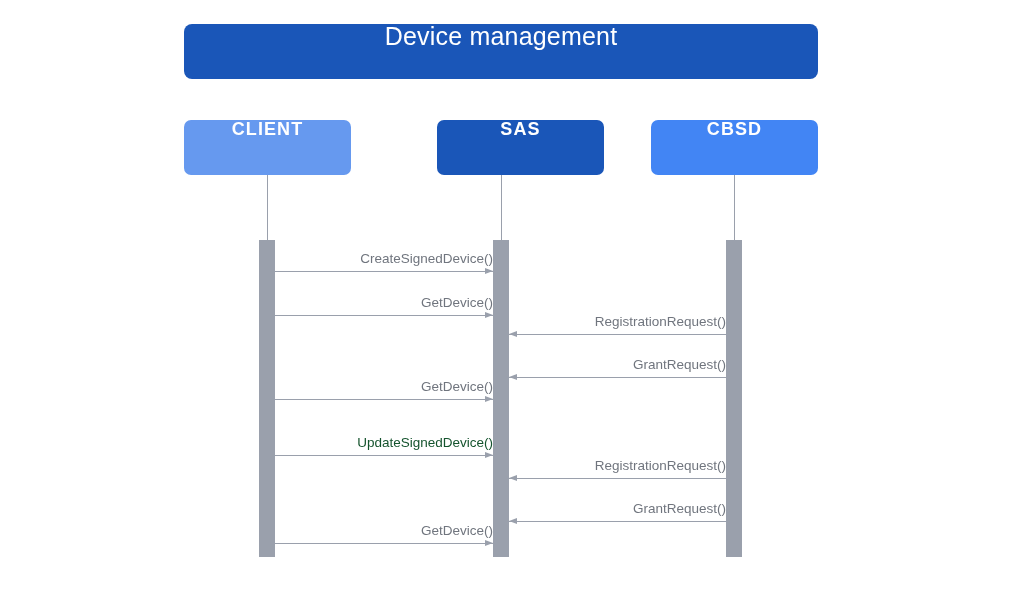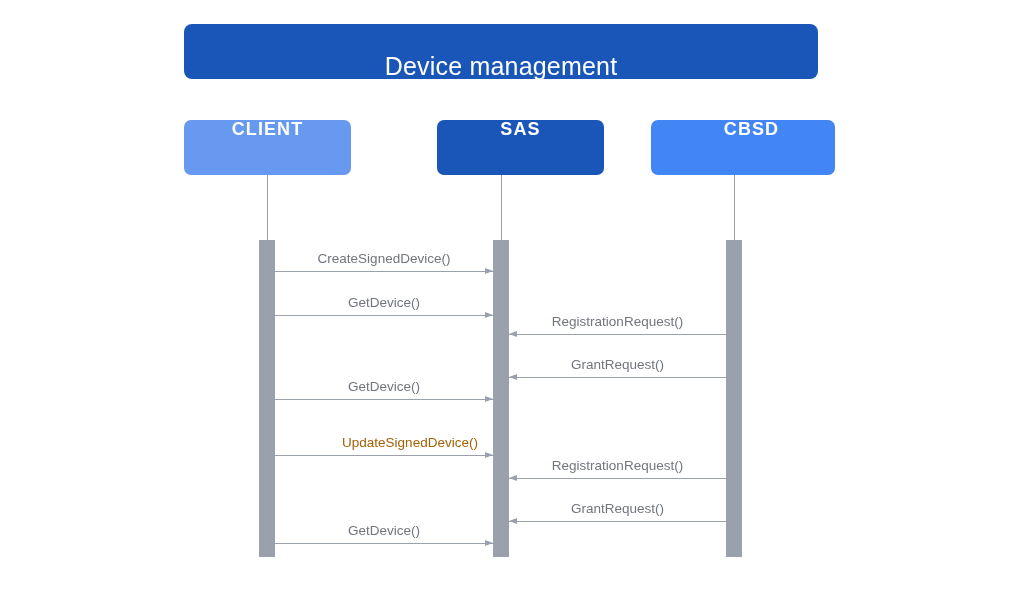--- a/index.html
+++ b/index.html
@@ -21,21 +21,21 @@
 
   
   .title-bar {
     position: absolute;
     left: 184px;
     top: 24px;
     width: 634px;
     height: 55px;
     border-radius: 8px;
     display: flex;
-    align-items: flex-end;
+    align-items: flex-start;
     justify-content: center;
   }
   .title-bar .title-text {
     color: #ffffff;
     font-size: 25px;
     font-weight: 400;
     letter-spacing: 0.2px;
     line-height: 1;
   }
 
@@ -83,21 +83,21 @@
     top: 0;
     height: 1px;
     width: 100%;
     background: #9aa0ac;
   }
   .msg-label {
     position: absolute;
     left: 0;
     width: 100%;
     bottom: 6px;
-    text-align: center;
+    text-align: right;
     color: #70757e;
     font-size: 13.5px;
     line-height: 1;
     white-space: nowrap;
   }
   
   .arrow-head {
     position: absolute;
     top: -3.5px;
     width: 0;
@@ -135,21 +135,21 @@
       <div class="activation" style="left: 726px; top: 240px; height: 317px; background: rgb(154, 160, 172);"></div>
     </div>
 
   <div id="participants-layer">
       <div class="participant" style="left: 184px; background: rgb(102, 153, 239);">
         <span class="p-label">CLIENT</span>
       </div>
       <div class="participant" style="left: 418px; background: rgb(26, 86, 184); margin-left: 19px;">
         <span class="p-label">SAS</span>
       </div>
-      <div class="participant" style="left: 651px; background: rgb(66, 133, 244); padding-left: 17px;">
+      <div class="participant" style="left: 651px; background: rgb(66, 133, 244);">
         <span class="p-label">CBSD</span>
       </div>
     </div>
 
   <div id="messages-layer">
       <div class="message dir-right" style="left: 275px; top: 271px; width: 218px;">
         <div class="msg-line" style="background: rgb(154, 160, 172);"></div>
         <div class="arrow-head"></div>
         <div class="msg-label" style="color: rgb(112, 117, 126);">CreateSignedDevice()</div>
       </div>
@@ -169,21 +169,21 @@
         <div class="msg-label" style="color: rgb(112, 117, 126);">GrantRequest()</div>
       </div>
       <div class="message dir-right" style="left: 275px; top: 399px; width: 218px;">
         <div class="msg-line" style="background: rgb(154, 160, 172);"></div>
         <div class="arrow-head"></div>
         <div class="msg-label" style="color: rgb(112, 117, 126);">GetDevice()</div>
       </div>
       <div class="message dir-right" style="left: 275px; top: 455px; width: 218px;">
         <div class="msg-line" style="background: rgb(154, 160, 172);"></div>
         <div class="arrow-head"></div>
-        <div class="msg-label" style="color: #a16207; padding-left: 26px;">UpdateSignedDevice()</div>
+        <div class="msg-label" style="color: #14532d;">UpdateSignedDevice()</div>
       </div>
       <div class="message dir-left" style="left: 509px; top: 478px; width: 217px;">
         <div class="msg-line" style="background: rgb(154, 160, 172);"></div>
         <div class="arrow-head"></div>
         <div class="msg-label" style="color: rgb(112, 117, 126);">RegistrationRequest()</div>
       </div>
       <div class="message dir-left" style="left: 509px; top: 521px; width: 217px;">
         <div class="msg-line" style="background: rgb(154, 160, 172);"></div>
         <div class="arrow-head"></div>
         <div class="msg-label" style="color: rgb(112, 117, 126);">GrantRequest()</div>

